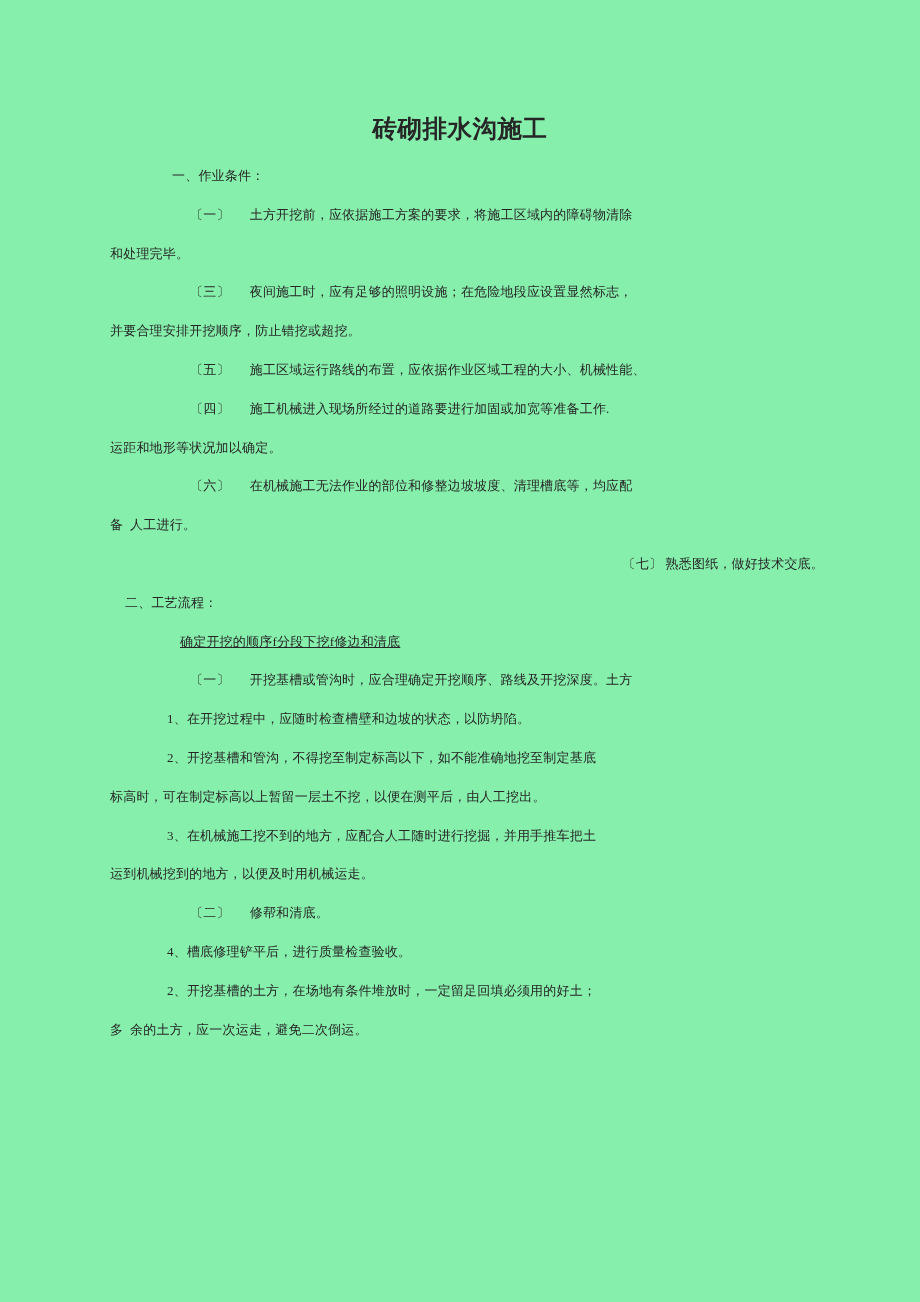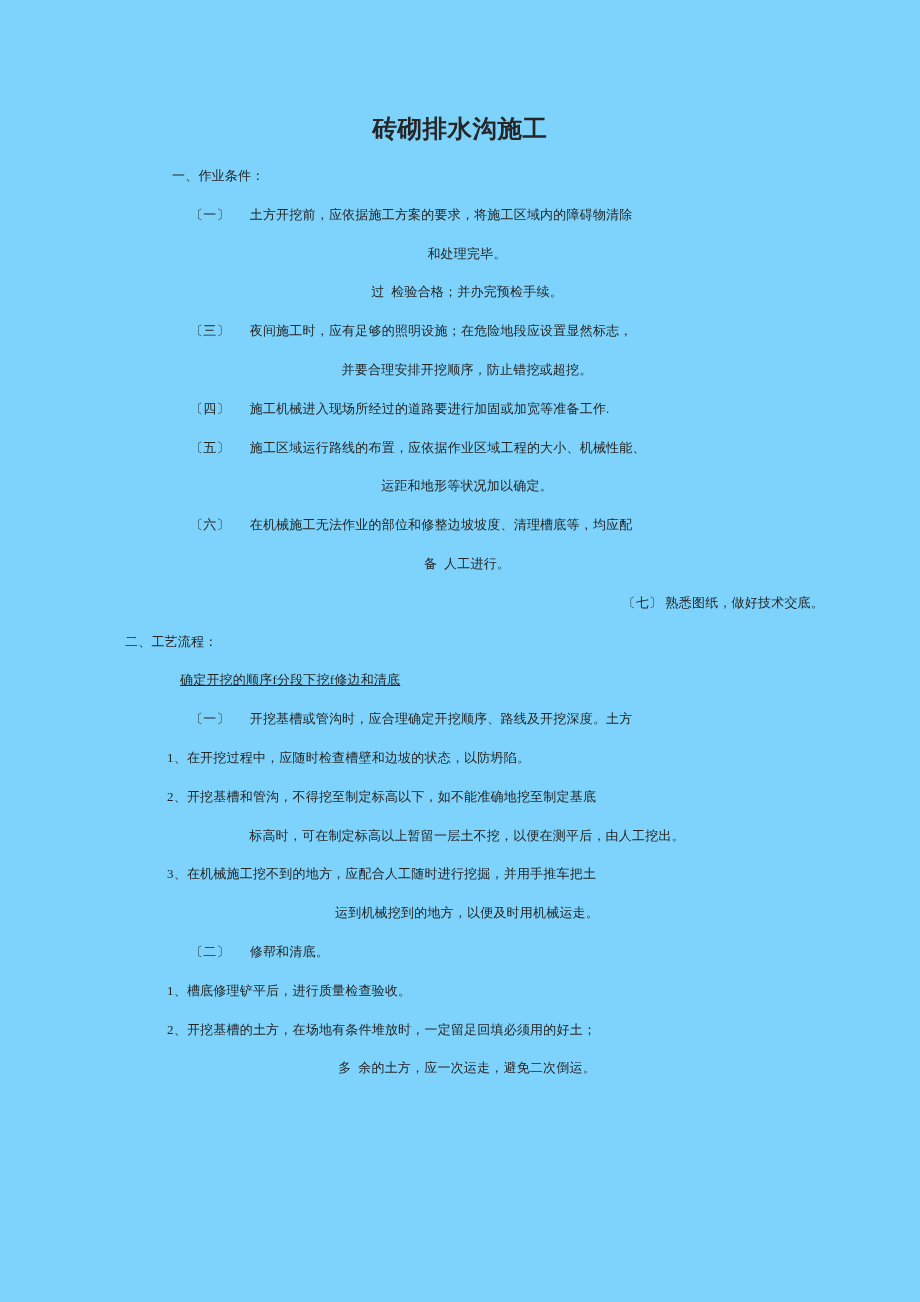--- a/index.html
+++ b/index.html
@@ -4,21 +4,21 @@
 <style>
   html, body {
     margin: 0;
     padding: 0;
     background: #ffffff;
   }
   .page {
     position: relative;
     width: 920px;
     height: 1302px;
-    background: #7dd3fc;
+    background: #86efac;
     overflow: hidden;
     font-family: "Liberation Serif", "DejaVu Serif", serif;
     color: #262626;
   }
   .doc-title {
     position: absolute;
     top: 112px;
     left: 0;
     width: 100%;
     text-align: center;
@@ -41,46 +41,45 @@
     letter-spacing: 0.2px;
     white-space: pre;
   }
   
   .h1    { padding-left: 62px; }  
   .h2    { padding-left: 15px; }  
   .para  { padding-left: 80px; font-family: Liberation Serif, serif; }  
   .para7 { padding-left: 75px; text-align: right; }  
   .flow  { padding-left: 70px; text-decoration: underline; }  
   .num   { padding-left: 57px; }  
-  .flush { padding-left: 0; text-align: center; }     
+  .flush { padding-left: 0; }     
 </style>
 </head>
 <body>
 
 <div class="page">
   <div class="doc-title">砖砌排水沟施工</div>
   <div class="content">
     <p class="line h1">一、作业条件：</p>
     <p class="line para">〔一〕　  土方开挖前，应依据施工方案的要求，将施工区域内的障碍物清除</p>
     <p class="line flush">和处理完毕。</p>
-    <p class="line flush">过  检验合格；并办完预检手续。</p>
     <p class="line para">〔三〕　  夜间施工时，应有足够的照明设施；在危险地段应设置显然标志，</p>
     <p class="line flush">并要合理安排开挖顺序，防止错挖或超挖。</p>
+    <p class="line para">〔五〕　  施工区域运行路线的布置，应依据作业区域工程的大小、机械性能、</p>
     <p class="line para">〔四〕　  施工机械进入现场所经过的道路要进行加固或加宽等准备工作.</p>
-    <p class="line para">〔五〕　  施工区域运行路线的布置，应依据作业区域工程的大小、机械性能、</p>
     <p class="line flush">运距和地形等状况加以确定。</p>
     <p class="line para">〔六〕　  在机械施工无法作业的部位和修整边坡坡度、清理槽底等，均应配</p>
     <p class="line flush">备  人工进行。</p>
     <p class="line para7">〔七〕 熟悉图纸，做好技术交底。</p>
     <p class="line h2">二、工艺流程：</p>
     <p class="line flow">确定开挖的顺序f分段下挖f修边和清底</p>
     <p class="line para">〔一〕　  开挖基槽或管沟时，应合理确定开挖顺序、路线及开挖深度。土方</p>
     <p class="line num">1、在开挖过程中，应随时检查槽壁和边坡的状态，以防坍陷。</p>
     <p class="line num">2、开挖基槽和管沟，不得挖至制定标高以下，如不能准确地挖至制定基底</p>
     <p class="line flush">标高时，可在制定标高以上暂留一层土不挖，以便在测平后，由人工挖出。</p>
     <p class="line num">3、在机械施工挖不到的地方，应配合人工随时进行挖掘，并用手推车把土</p>
     <p class="line flush">运到机械挖到的地方，以便及时用机械运走。</p>
     <p class="line para">〔二〕　  修帮和清底。</p>
-    <p class="line num">1、槽底修理铲平后，进行质量检查验收。</p>
+    <p class="line num">4、槽底修理铲平后，进行质量检查验收。</p>
     <p class="line num">2、开挖基槽的土方，在场地有条件堆放时，一定留足回填必须用的好土；</p>
     <p class="line flush">多  余的土方，应一次运走，避免二次倒运。</p>
   </div>
 </div>
 
 </body></html>

